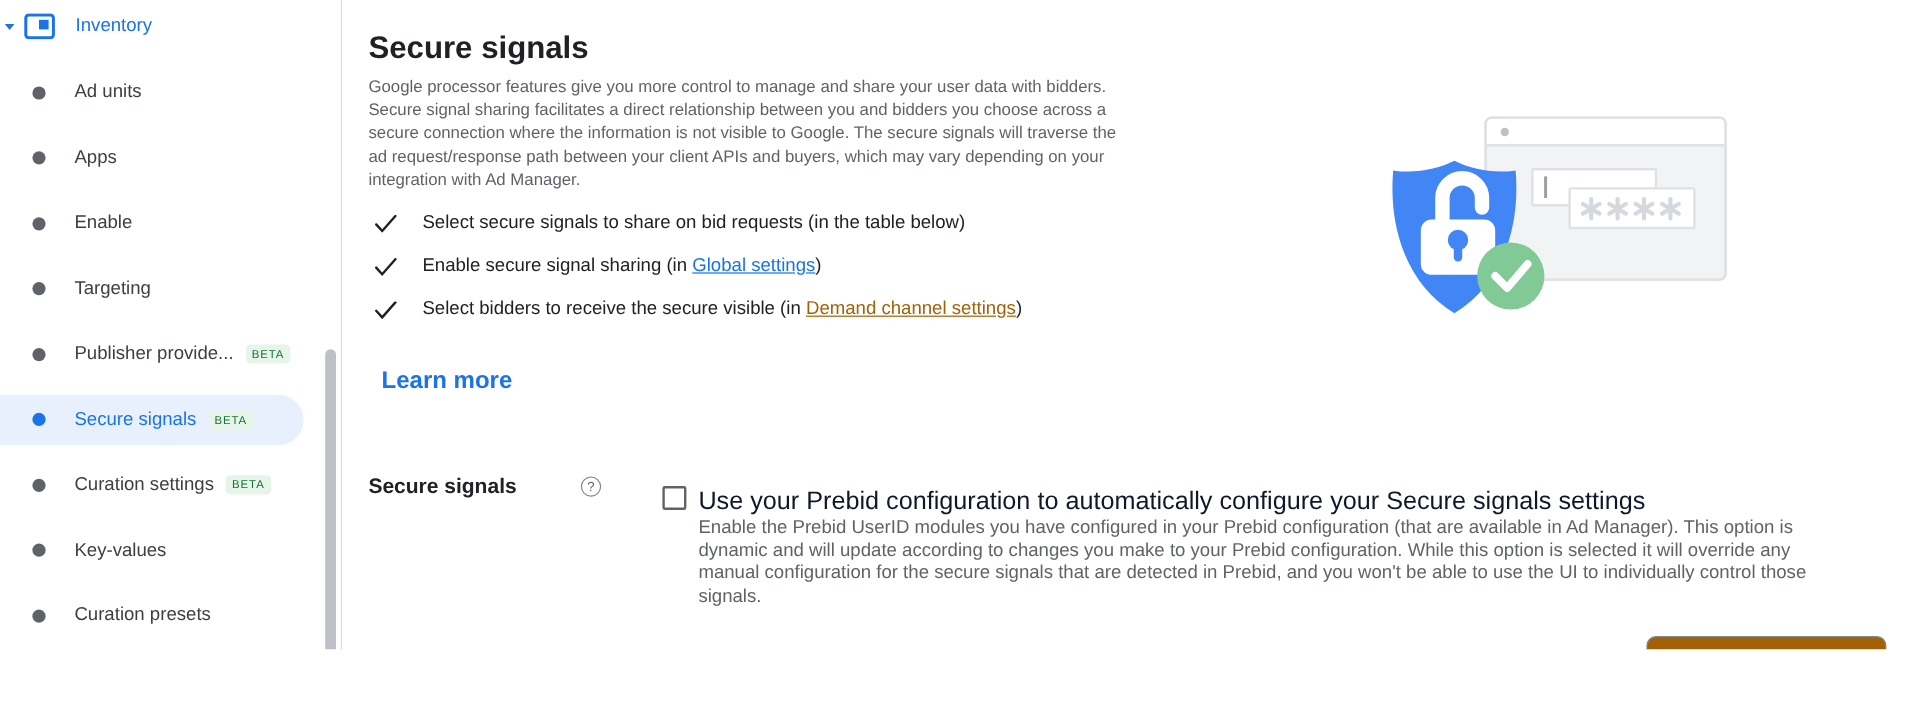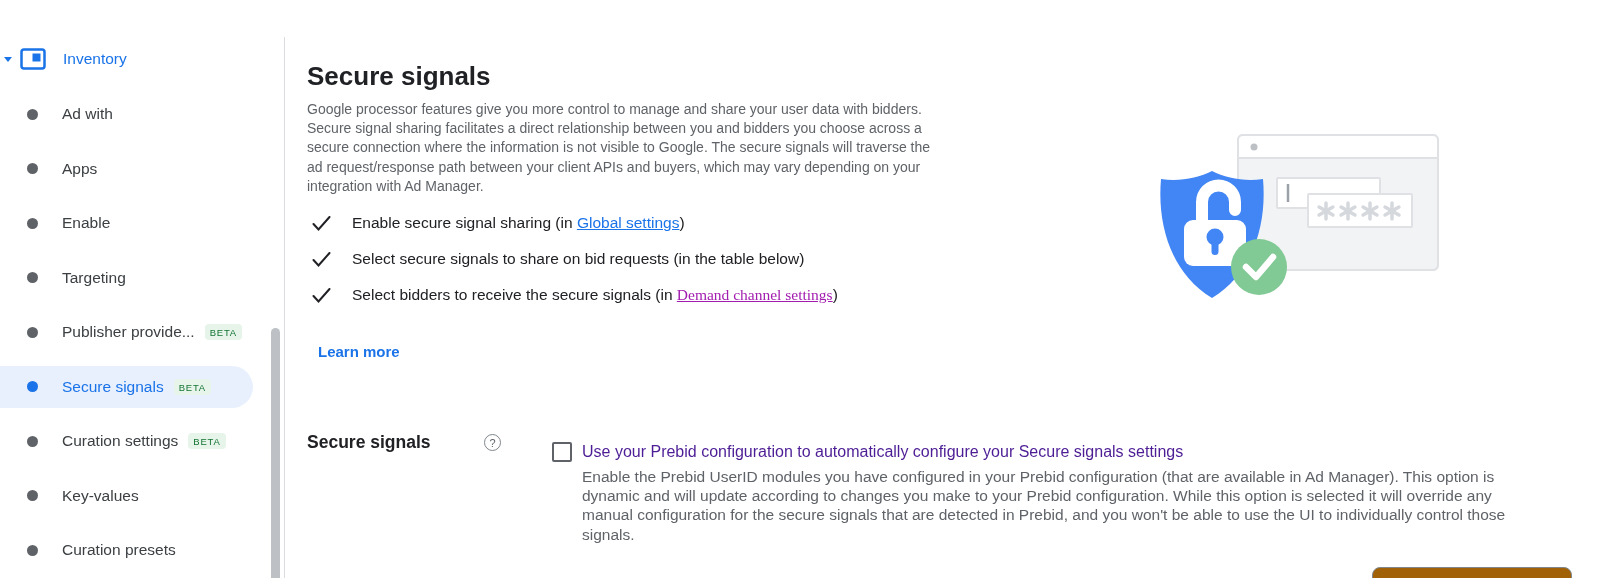--- a/index.html
+++ b/index.html
@@ -1,18 +1,18 @@
 <!DOCTYPE html>
 <html><head>
 <meta charset="utf-8">
 <style>
   * { margin:0; padding:0; box-sizing:border-box; }
   html,body { width:1600px; height:585px; background:#fff; overflow:hidden;
               font-family:"Liberation Sans", sans-serif; }
-  .canvas { position:relative; width:1600px; height:541px; background:#fff; overflow:hidden;margin-top:37px; }
+  .canvas { position:relative; width:1600px; height:541px; background:#fff; overflow:hidden; }
 
   
   .sidebar { position:absolute; left:0; top:0; width:285px; height:585px;
              border-right:1px solid #dadce0; background:#fff; }
   .inv-row { position:absolute; top:8px; left:4px; height:28px; display:flex; align-items:center; cursor:pointer; }
   .caret { width:0; height:0; border-left:4.5px solid transparent; border-right:4.5px solid transparent;
            border-top:5.5px solid #1a73e8; margin-right:8px; }
   .inv-icon { margin-right:17px; display:block; }
   .inv-label { color:#1a73e8; font-size:15.5px; }
 
@@ -31,32 +31,32 @@
 
   
   .page-title { position:absolute; left:307px; top:24px; font-size:26px; color:#202124; }
   .intro { position:absolute; left:307px; top:63px; width:632px; font-size:14px;
            line-height:19.2px; color:#5f6368; }
   .checklist { position:absolute; left:307px; top:168px; }
   .check-row { height:36px; display:flex; align-items:center; }
   .check-glyph { margin-left:5px; flex:none; }
   .check-text { margin-left:21px; font-size:15.5px; color:#202124; }
   a.link { color:#1a73e8; text-decoration:underline; cursor:pointer; }
-  a.link.visited { color:#a21caf;font-family:Liberation Serif, serif; }
-  .learn-more { position:absolute; left:318px; top:306px; font-size:15px; font-weight:bold;
+  a.link.visited { color:#a16207; }
+  .learn-more { position:absolute; left:318px; top:306px; font-size:20px; font-weight:bold;
                 color:#1a73e8; cursor:pointer; }
 
   .section-title { position:absolute; left:307px; top:395px; font-size:17.5px; font-weight:bold; color:#202124; }
   .help-icon { position:absolute; left:484px; top:397px; width:17px; height:17px; border:1.5px solid #80868b;
                border-radius:50%; color:#5f6368; font-size:11px; display:flex; align-items:center;
                justify-content:center; cursor:pointer; }
   .help-icon::after { content:"?"; }
   .checkbox { position:absolute; left:552px; top:405px; width:20px; height:20px;
               border:2px solid #5f6368; border-radius:2px; background:#fff; cursor:pointer; }
-  .checkbox-label { position:absolute; left:582px; top:406px; font-size:16px; color:#4c1d95; white-space:nowrap; }
+  .checkbox-label { position:absolute; left:582px; top:406px; font-size:21px; color:#0f172a; white-space:nowrap; }
   .section-desc { position:absolute; left:582px; top:430px; width:948px; font-size:15.5px;
                   line-height:19.2px; color:#5f6368; }
 
   
   .search-box { position:absolute; left:1372px; top:530px; width:200px; height:44px;
                 border:1px solid #80868b; border-radius:8px; display:flex; align-items:center; background:#a16207; }
   .search-box svg { margin-left:19px; flex:none; }
   .search-box input { border:none; outline:none; background:transparent; margin-left:12px;
                       width:140px; font-size:14px; color:#202124; font-family:"Liberation Sans", sans-serif; }
   .search-box input::placeholder { color:#5f6368; }
@@ -74,21 +74,21 @@
       <svg class="inv-icon" width="26" height="22" viewBox="0 0 26 22">
         <rect x="1.5" y="1.5" width="23" height="19" rx="2.5" fill="#fff" stroke="#1a73e8" stroke-width="2.5"></rect>
         <rect x="12.5" y="5.5" width="8" height="8" fill="#1a73e8"></rect>
       </svg>
       <span class="inv-label">Inventory</span>
     </div>
 
     <div class="nav-list">
       <div class="nav-item">
         <span class="dot"></span>
-        <span class="lbl">Ad with</span>
+        <span class="lbl">Ad units</span>
       </div>
       <div class="nav-item">
         <span class="dot"></span>
         <span class="lbl">Apps</span>
       </div>
       <div class="nav-item">
         <span class="dot"></span>
         <span class="lbl">Enable</span>
       </div>
       <div class="nav-item">
@@ -129,33 +129,33 @@
 
   <h1 class="page-title">Secure signals</h1>
 
   <p class="intro">Google processor features give you more control to manage and share your user data with bidders. Secure signal sharing facilitates a direct relationship between you and bidders you choose across a secure connection where the information is not visible to Google. The secure signals will traverse the ad request/response path between your client APIs and buyers, which may vary depending on your integration with Ad Manager.</p>
 
   <div class="checklist">
     <div class="check-row">
       <svg class="check-glyph" width="19" height="15" viewBox="0 0 19 15">
         <path d="M1.5 8 L6.5 13.5 L17.5 1" fill="none" stroke="#202124" stroke-width="2" stroke-linecap="round"></path>
       </svg>
-      <span class="check-text"><span>Enable secure signal sharing (in </span><a class="link">Global settings</a><span>)</span></span>
+      <span class="check-text"><span>Select secure signals to share on bid requests (in the table below)</span><a class="link"></a><span></span></span>
     </div>
     <div class="check-row">
       <svg class="check-glyph" width="19" height="15" viewBox="0 0 19 15">
         <path d="M1.5 8 L6.5 13.5 L17.5 1" fill="none" stroke="#202124" stroke-width="2" stroke-linecap="round"></path>
       </svg>
-      <span class="check-text"><span>Select secure signals to share on bid requests (in the table below)</span><a class="link"></a><span></span></span>
+      <span class="check-text"><span>Enable secure signal sharing (in </span><a class="link">Global settings</a><span>)</span></span>
     </div>
     <div class="check-row">
       <svg class="check-glyph" width="19" height="15" viewBox="0 0 19 15">
         <path d="M1.5 8 L6.5 13.5 L17.5 1" fill="none" stroke="#202124" stroke-width="2" stroke-linecap="round"></path>
       </svg>
-      <span class="check-text"><span>Select bidders to receive the secure signals (in </span><a class="link visited">Demand channel settings</a><span>)</span></span>
+      <span class="check-text"><span>Select bidders to receive the secure visible (in </span><a class="link visited">Demand channel settings</a><span>)</span></span>
     </div>
   </div>
 
   <a class="learn-more">Learn more</a>
 
   <div class="section-title">Secure signals</div>
   <div class="help-icon"></div>
 
   <div class="checkbox" role="checkbox" aria-checked="false"></div>
   <div class="checkbox-label">Use your Prebid configuration to automatically configure your Secure signals settings</div>

